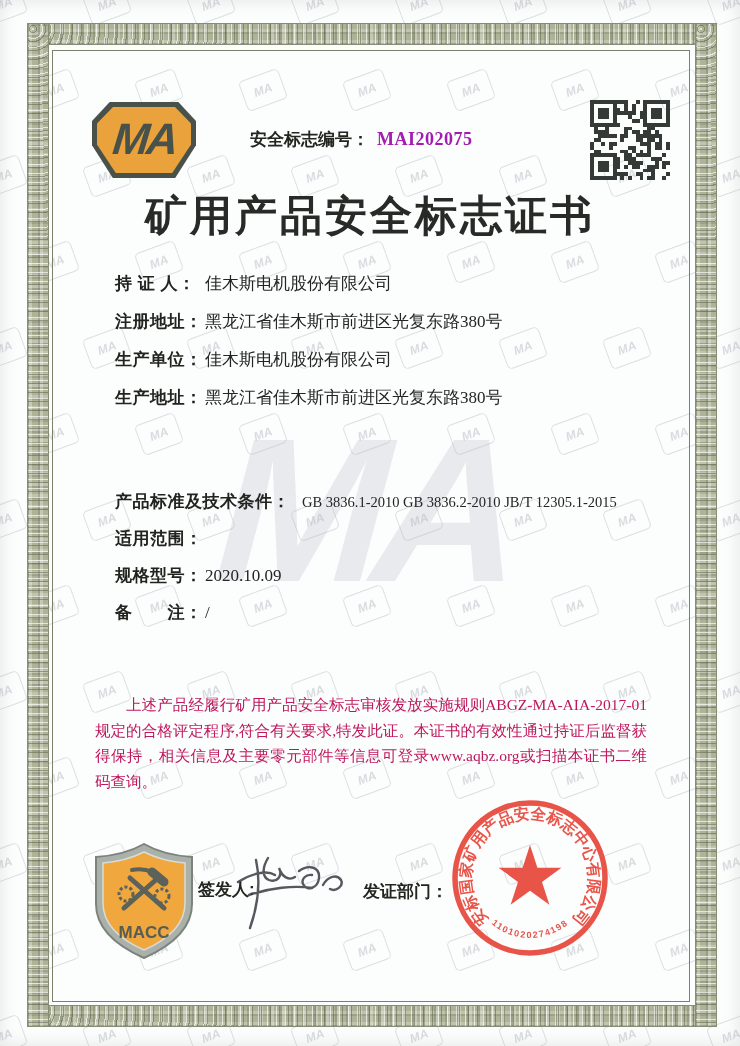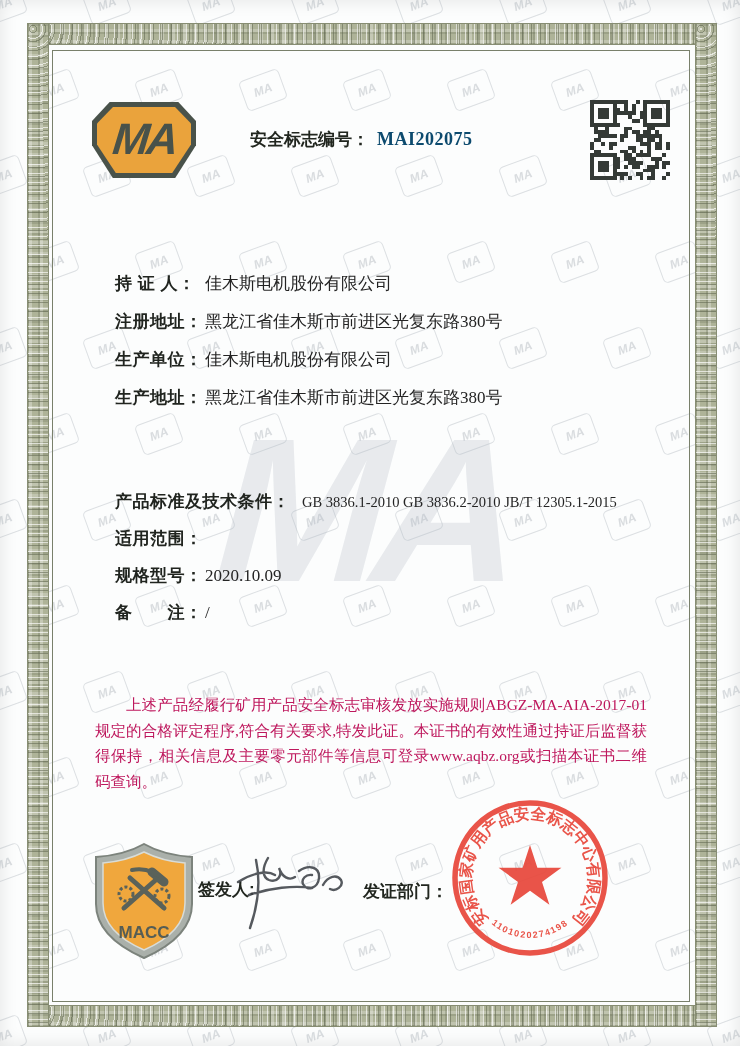--- a/index.html
+++ b/index.html
@@ -30,21 +30,21 @@
   .ma-logo{position:absolute;left:92px;top:102px;width:104px;height:76px;background:#49524a;
            clip-path:polygon(17% 0,83% 0,100% 25%,100% 57%,80% 100%,20% 100%,0 57%,0 25%);}
   .ma-logo-inner{position:absolute;inset:5px;background:#eaa33c;
            clip-path:polygon(17% 0,83% 0,100% 25%,100% 57%,80% 100%,20% 100%,0 57%,0 25%);
            display:flex;align-items:center;justify-content:center;}
   .ma-logo-inner span{font:italic 900 44px "Liberation Sans",sans-serif;color:#49524a;
            transform:skewX(-6deg);letter-spacing:-3px;padding-bottom:3px;}
   
   .certno{position:absolute;left:250px;top:128px;display:flex;align-items:baseline;gap:8px;}
   .certno .lbl{font:700 17px "Liberation Sans",sans-serif;color:#21261f;}
-  .certno .val{font:700 18px "Liberation Serif",serif;color:#0c4a6e;letter-spacing:.5px;}
+  .certno .val{font:700 18px "Liberation Serif",serif;color:#a21caf;letter-spacing:.5px;}
   
   #qr{position:absolute;left:590px;top:100px;width:80px;height:80px;}
   
   .title{position:absolute;left:0;right:0;top:188px;text-align:center;
          font:900 42px "Liberation Sans",sans-serif;letter-spacing:3px;color:#262b27;}
   
   .row{position:absolute;left:115px;width:545px;display:flex;align-items:baseline;}
   .row .lbl{font:700 17px "Liberation Sans",sans-serif;color:#20241f;min-width:90px;letter-spacing:.5px;white-space:nowrap;}
   .row .val{font:400 17px "Liberation Serif",serif;color:#242424;white-space:nowrap;}
   .row.long .lbl{min-width:0;margin-right:12px;}
@@ -606,20 +606,21 @@
           <rect x="5" y="20" width="1" height="1" fill="#343a36"></rect>
           <rect x="6" y="20" width="1" height="1" fill="#343a36"></rect>
           <rect x="8" y="20" width="1" height="1" fill="#343a36"></rect>
           <rect x="10" y="20" width="1" height="1" fill="#343a36"></rect>
           <rect x="13" y="20" width="1" height="1" fill="#343a36"></rect>
           <rect x="15" y="20" width="1" height="1" fill="#343a36"></rect>
           <rect x="16" y="20" width="1" height="1" fill="#343a36"></rect>
           <rect x="19" y="20" width="1" height="1" fill="#343a36"></rect>
         </svg></div>
 
+    <div class="title">矿用产品安全标志证书</div>
 
     <div class="row" style="top:272px">
       <span class="lbl">持 证 人：</span>
       <span class="val">佳木斯电机股份有限公司</span>
     </div>
     <div class="row" style="top:310px">
       <span class="lbl">注册地址：</span>
       <span class="val">黑龙江省佳木斯市前进区光复东路380号</span>
     </div>
     <div class="row" style="top:348px">

